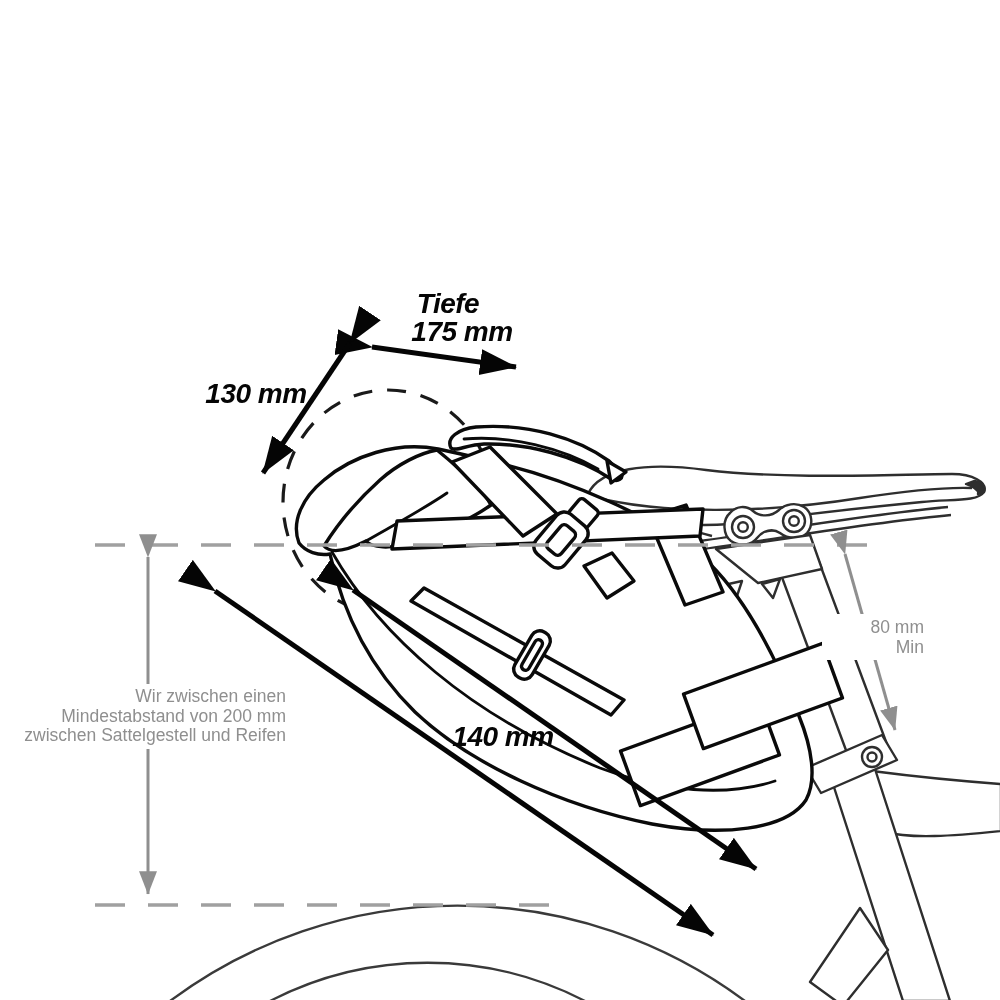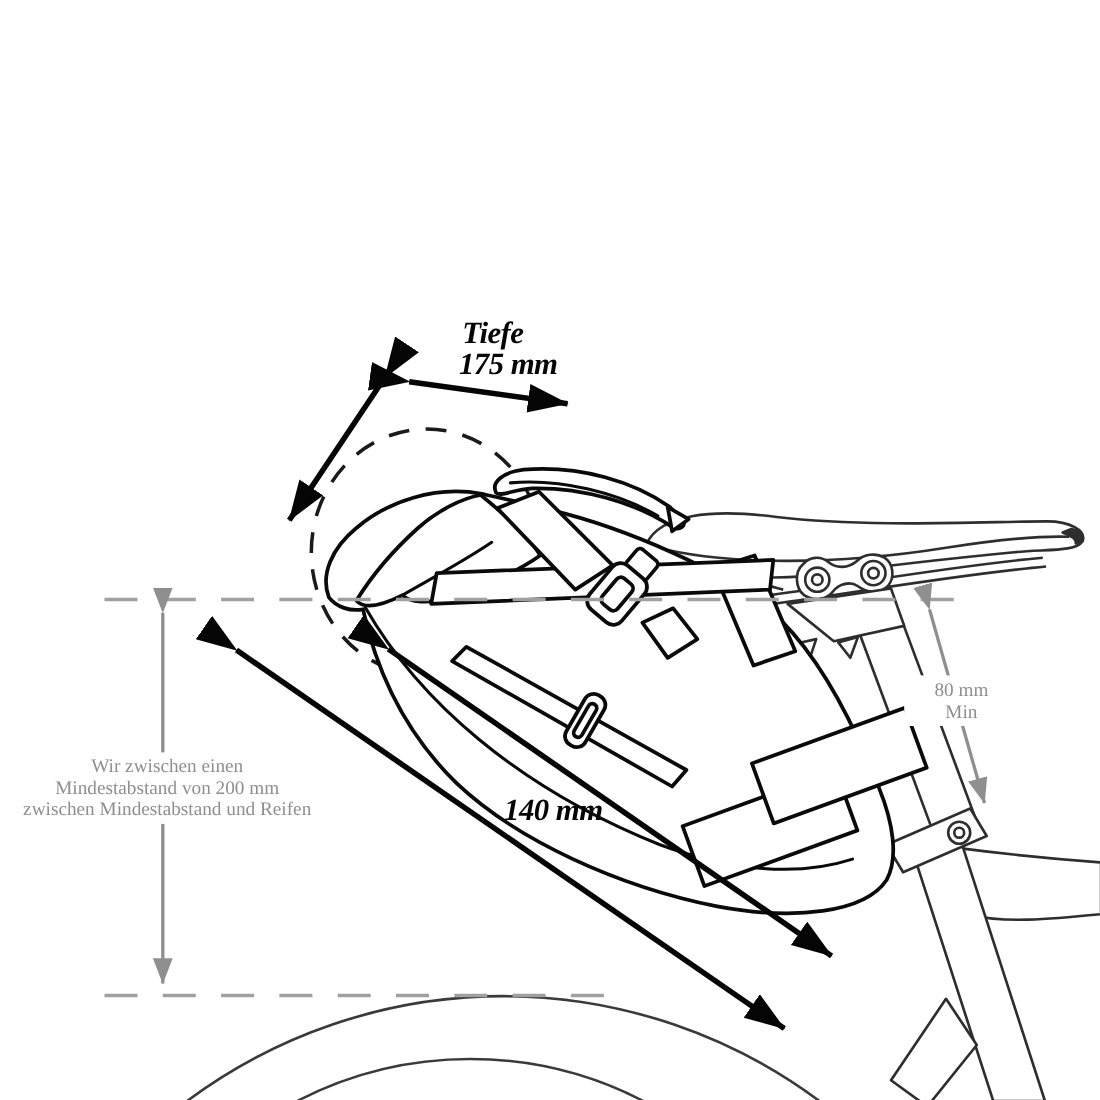--- a/index.html
+++ b/index.html
@@ -1,27 +1,27 @@
 <!DOCTYPE html>
 <html><head>
 <meta charset="utf-8">
 <style>
   html,body{margin:0;padding:0;background:#ffffff;}
   .stage{
     position:relative;width:1000px;height:1000px;background:#ffffff;overflow:hidden;
-    font-family:Liberation Serif, serif;
+    font-family:Liberation Sans, sans-serif;
   }
   .stage svg{position:absolute;left:0;top:0;}
   .dim-label{
     position:absolute;color:#050505;font-weight:bold;font-style:italic;
     font-size:28px;letter-spacing:-0.5px;text-align:center;white-space:nowrap;
   }
   .gray-note{
     position:absolute;color:#8f8f8f;font-size:17.5px;line-height:19.5px;
-    text-align:center;background:#ffffff;padding:3px 2px;white-space:nowrap;
+    text-align:right;background:#ffffff;padding:3px 2px;white-space:nowrap;
   }
 </style>
 </head>
 <body>
 
 <div class="stage">
 
 <svg width="1000" height="1000" viewBox="0 0 1000 1000">
   <defs>
     <marker id="ab" markerWidth="9" markerHeight="7" refX="7.2" refY="2.6" orient="auto" markerUnits="strokeWidth">
@@ -113,26 +113,27 @@
   <g stroke="#050505" stroke-width="5">
     <line x1="372" y1="347" x2="516" y2="367" marker-start="url(#ab)" marker-end="url(#ab)"></line>
     <line x1="350" y1="343" x2="263" y2="473" marker-start="url(#ab)" marker-end="url(#ab)"></line>
     <line x1="353" y1="590" x2="756" y2="869" marker-start="url(#ab)" marker-end="url(#ab)"></line>
     <line x1="215" y1="591" x2="713" y2="935" marker-start="url(#ab)" marker-end="url(#ab)"></line>
   </g>
 </svg>
 
   <div class="dim-label" style="left:368px;top:288px;width:160px;">Tiefe</div>
   <div class="dim-label" style="left:382px;top:316px;width:160px;">175 mm</div>
+  <div class="dim-label" style="left:176px;top:378px;width:160px;">130 mm</div>
   <div class="dim-label" style="left:423px;top:721px;width:160px;">140 mm</div>
 
   <div class="gray-note" style="left:822px;top:614px;width:100px;line-height:20px;">
     <div>80 mm</div>
     <div>Min</div>
   </div>
 
   <div class="gray-note" style="left:16px;top:684px;width:268px;">
     <div>Wir zwischen einen</div>
     <div>Mindestabstand von 200 mm</div>
-    <div>zwischen Mindestabstand und Reifen</div>
+    <div>zwischen Sattelgestell und Reifen</div>
   </div>
 
 </div>
 
 </body></html>

